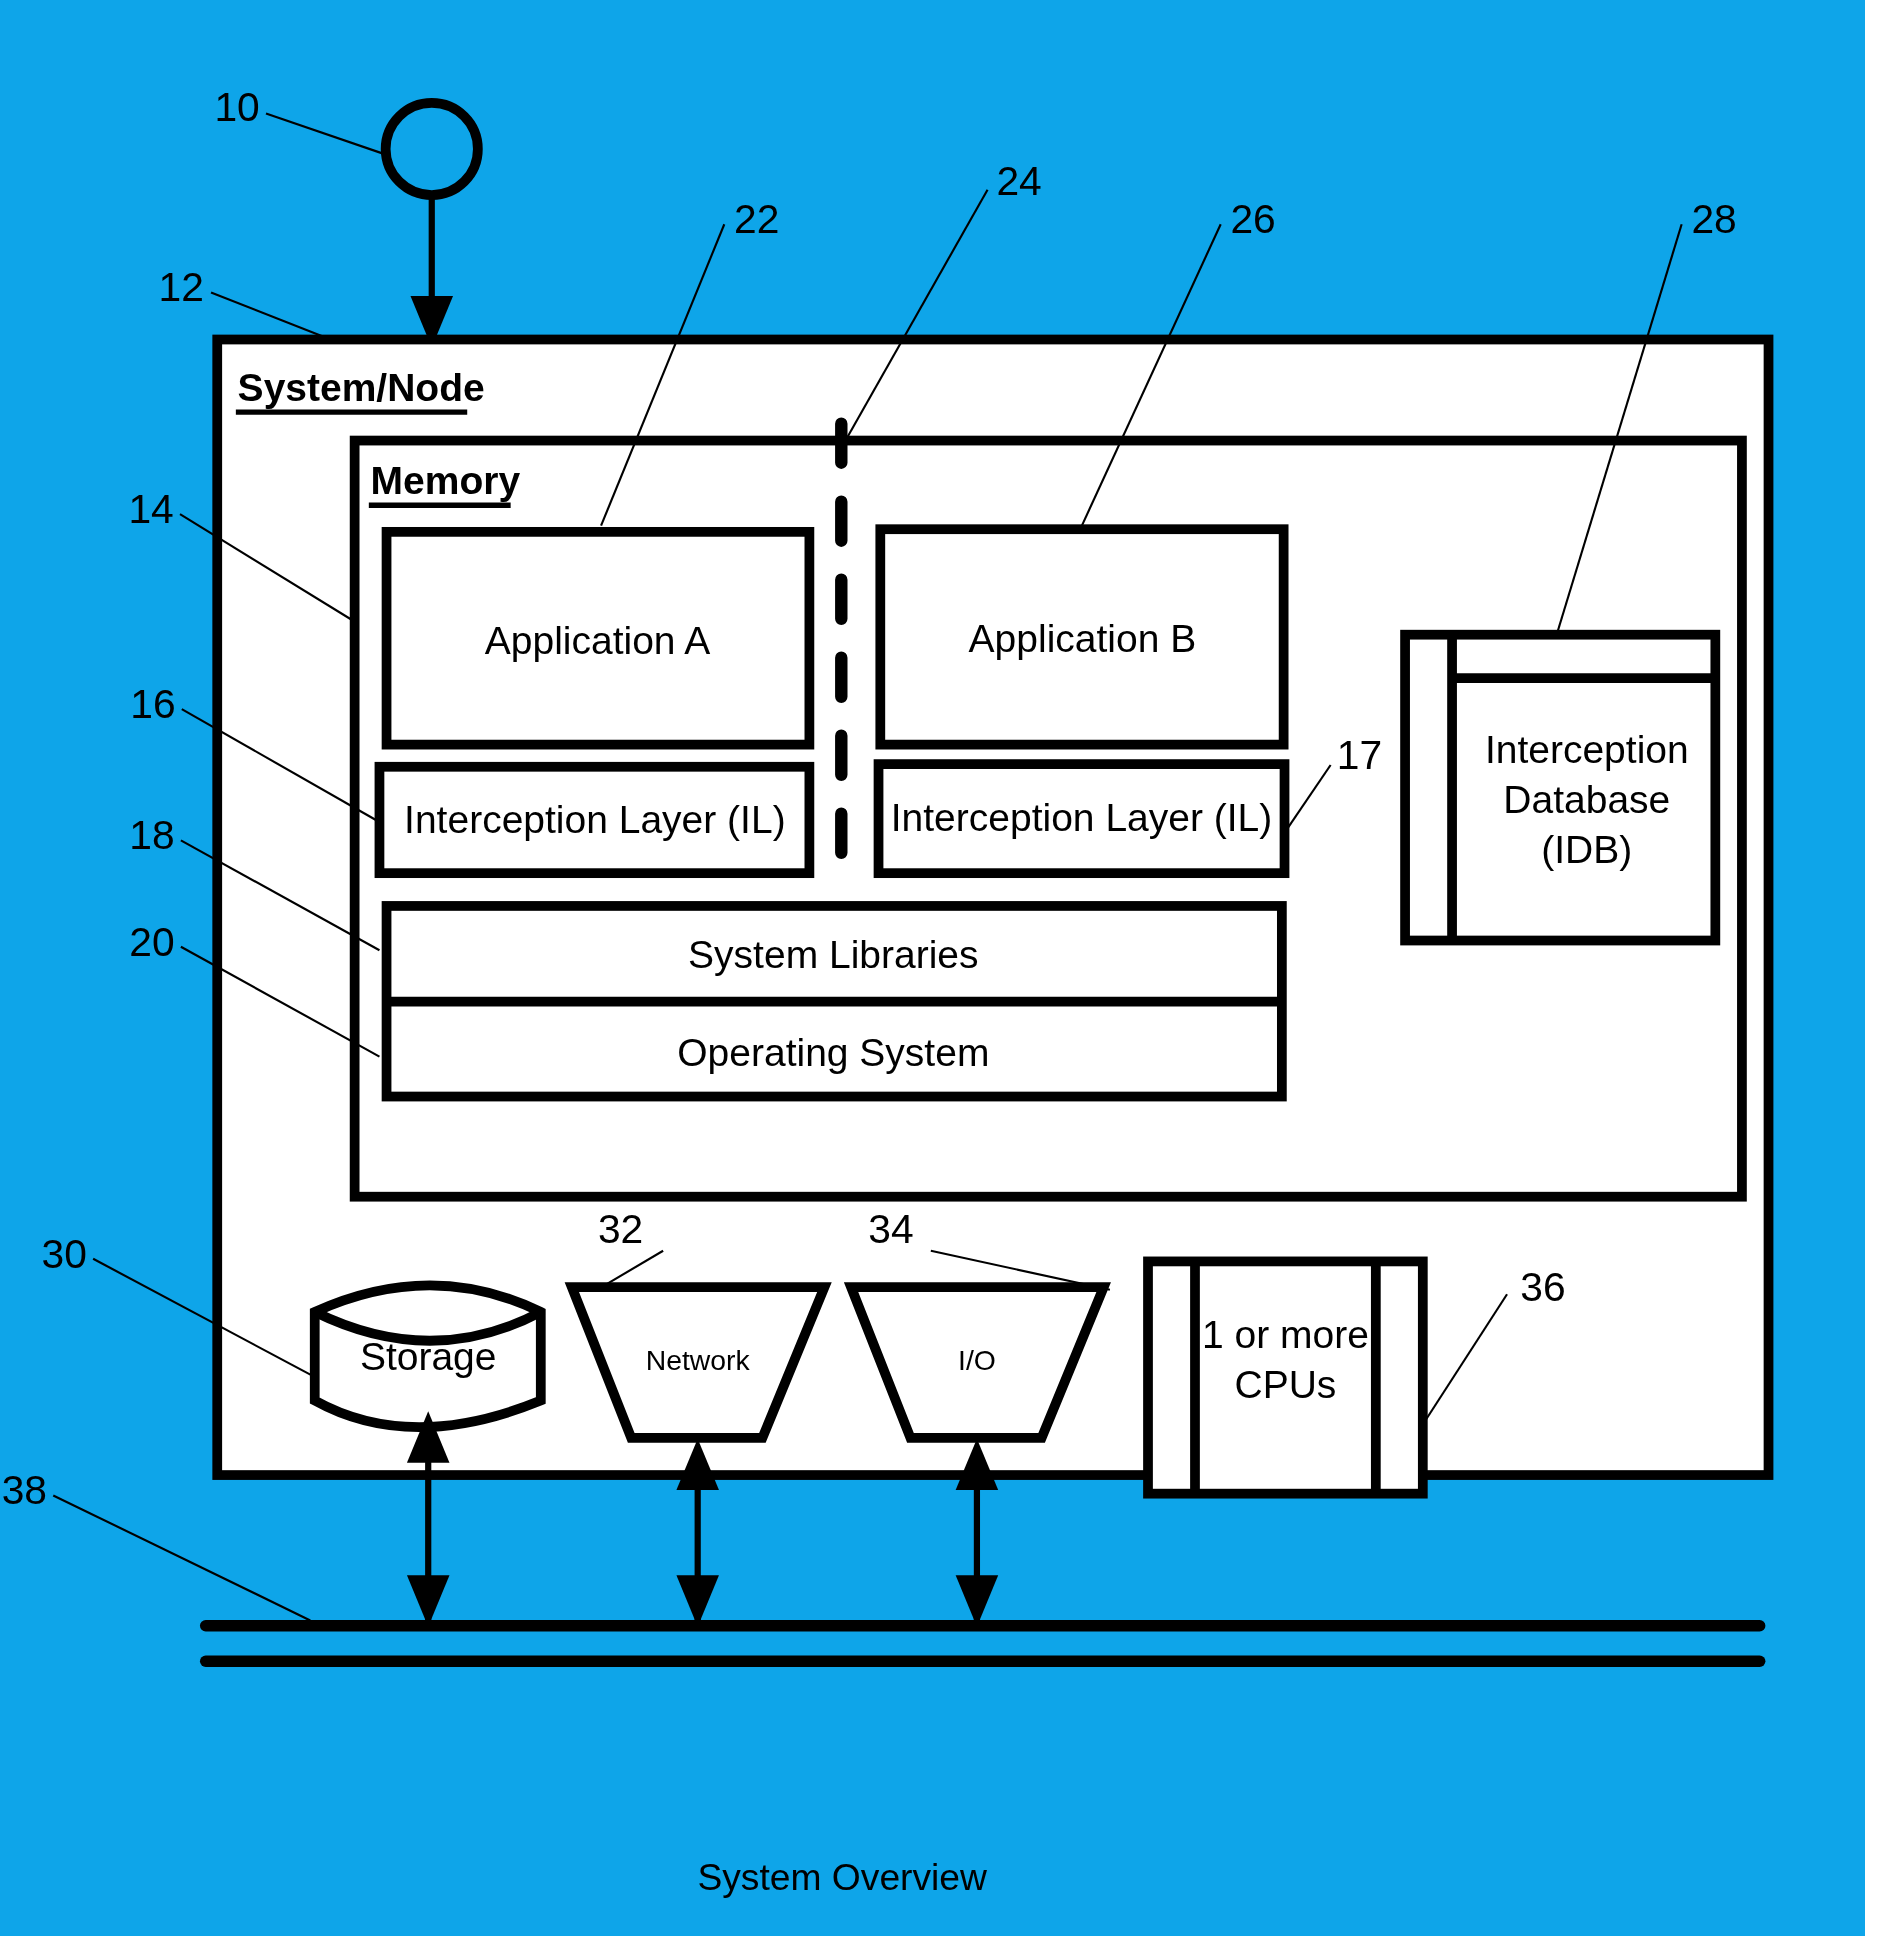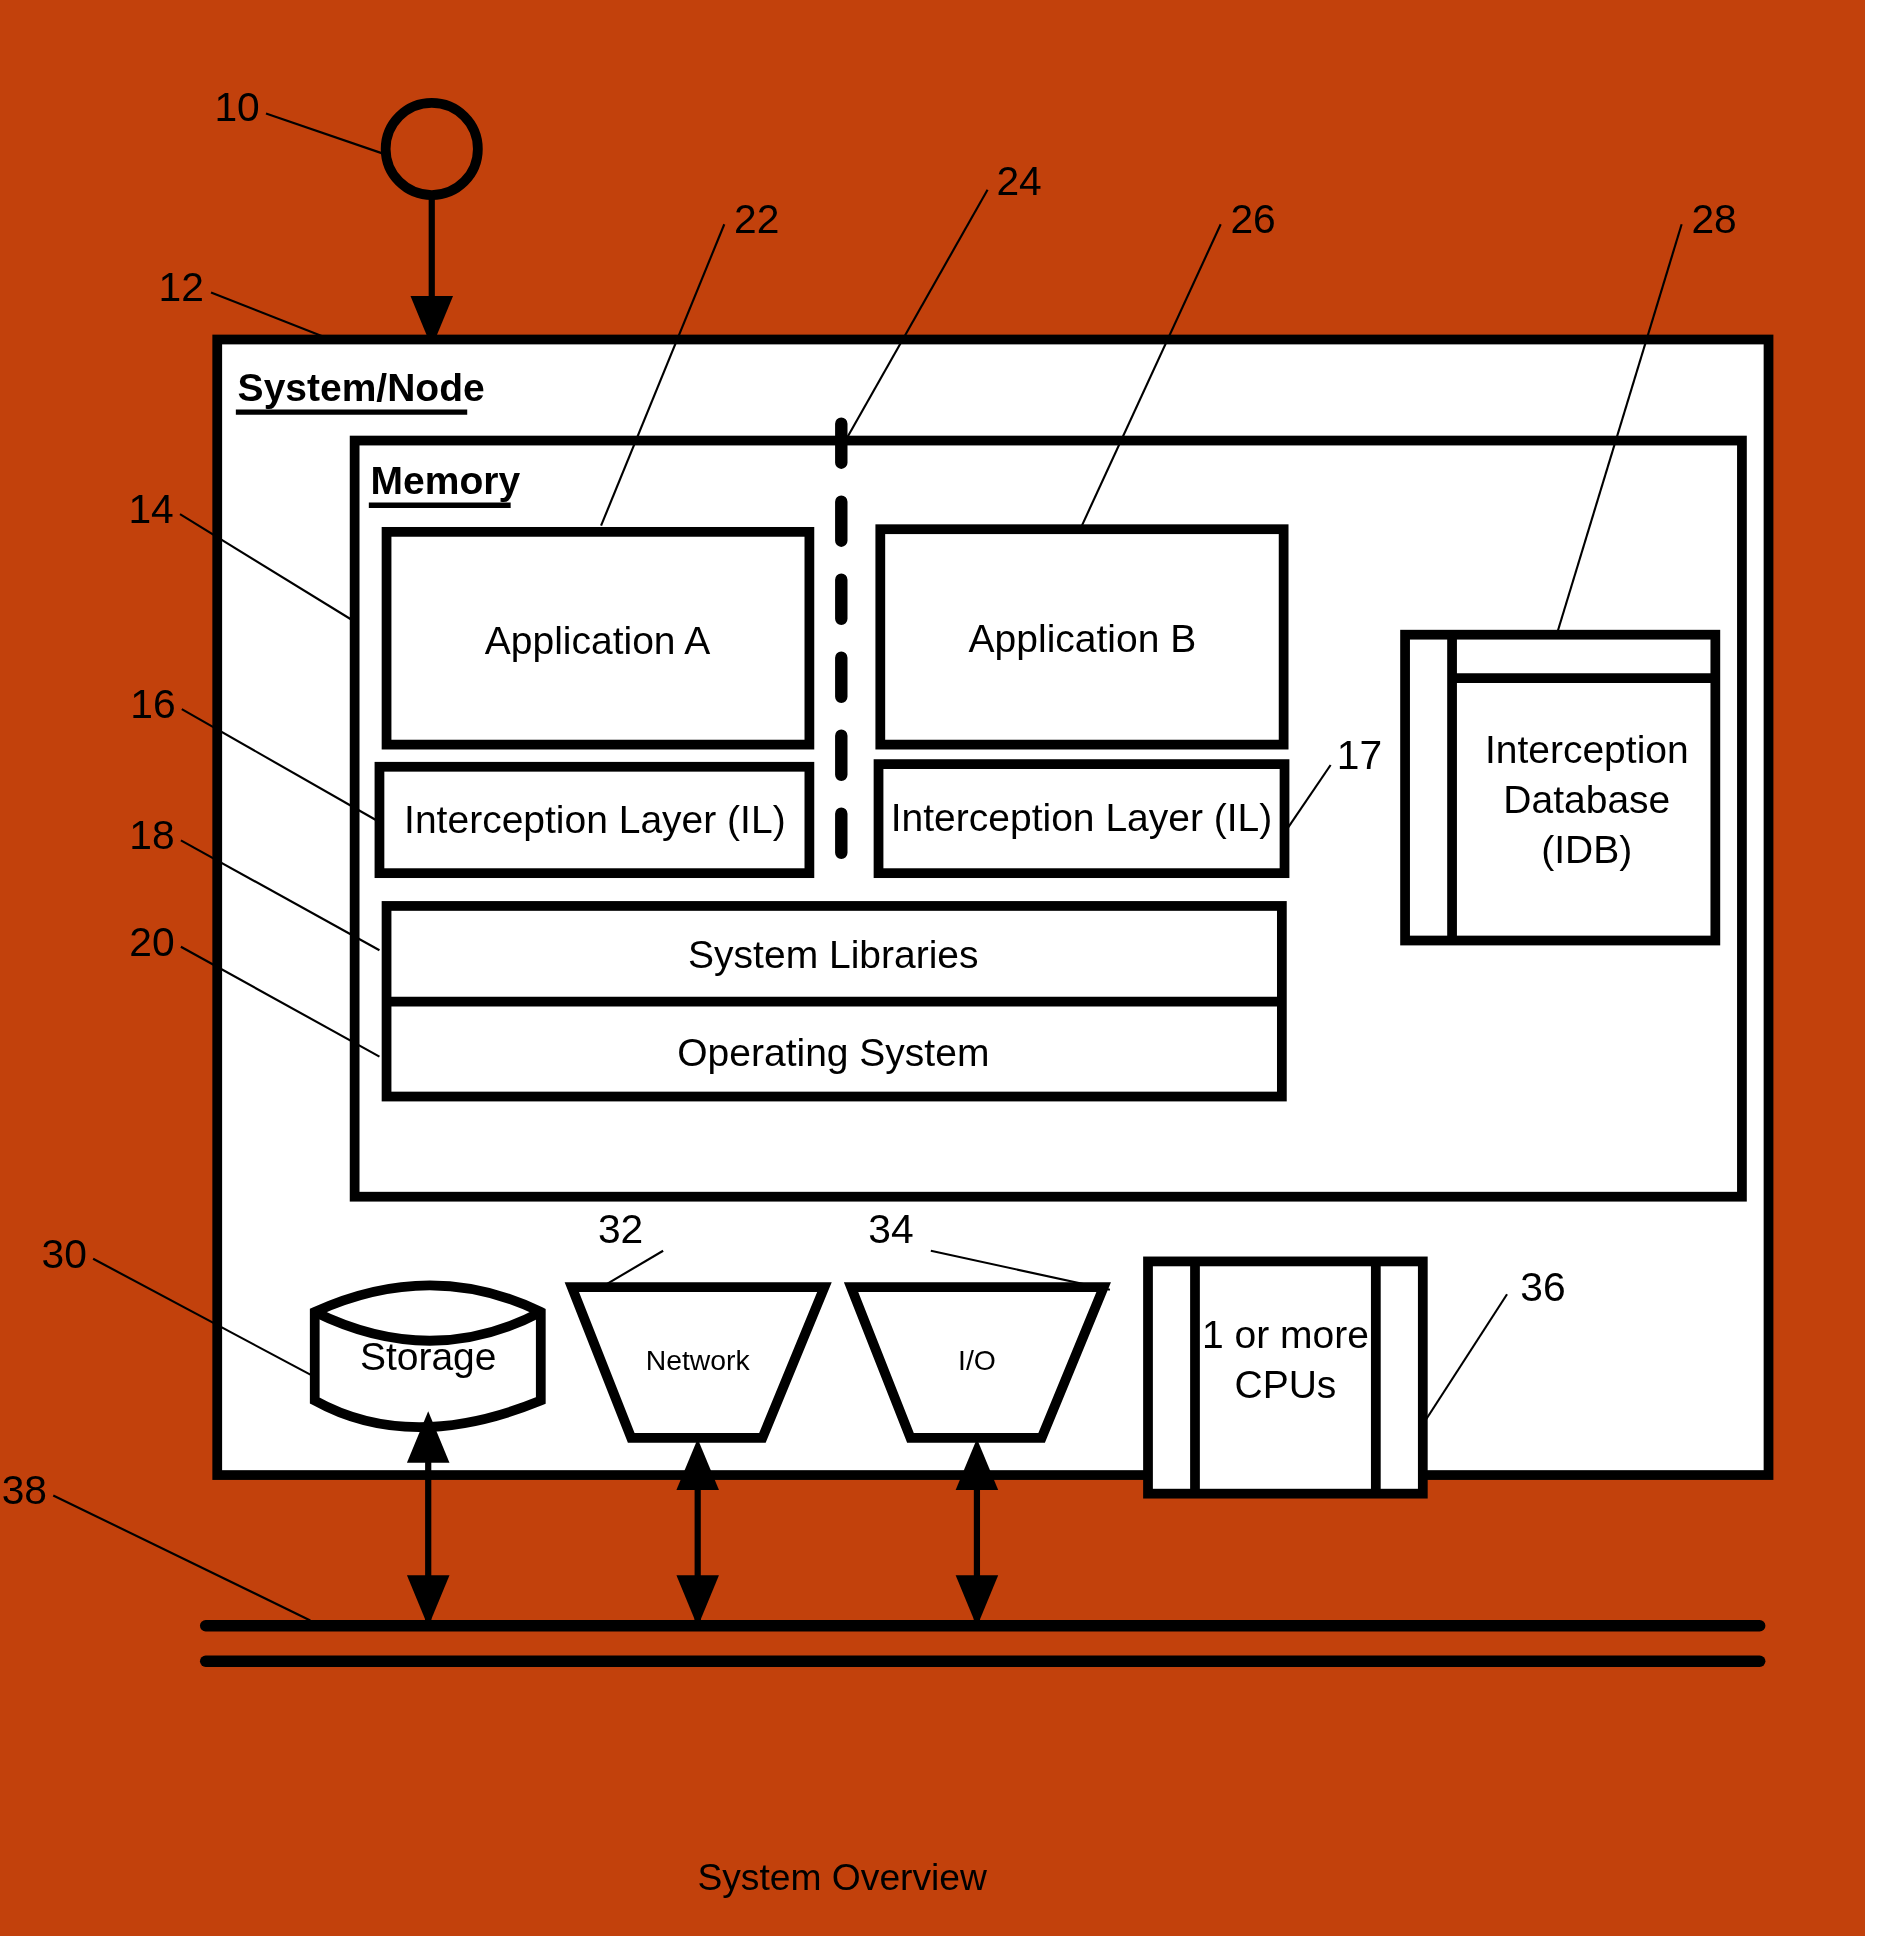--- a/index.html
+++ b/index.html
@@ -9,21 +9,21 @@
     background: #ffffff;
   }
   body {
     font-family: "Liberation Sans", sans-serif;
     color: #000000;
   }
   #page {
     position: relative;
     width: 1865px;
     height: 1936px;
-    background: #c2410c;
+    background: #0ea5e9;
     overflow: hidden;
   }
   #figure-svg {
     position: absolute;
     left: 0;
     top: 0;
     width: 1898px;
     height: 1936px;
   }
   .txt {

